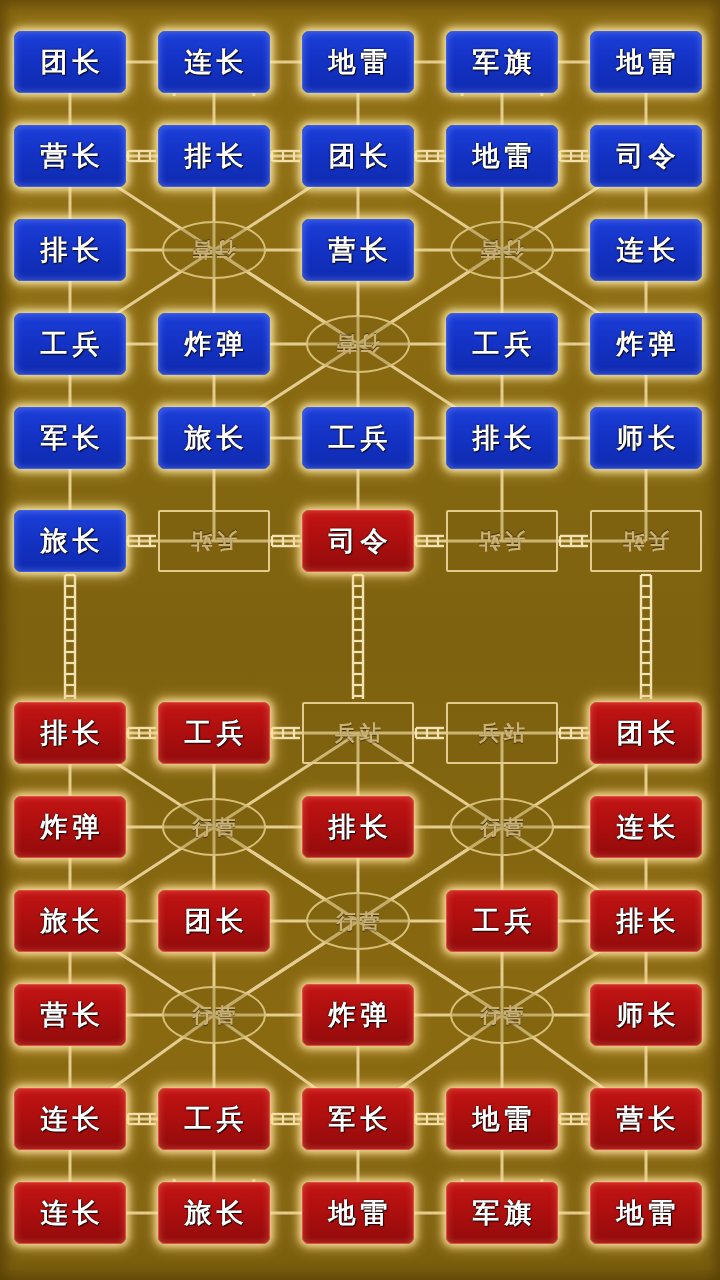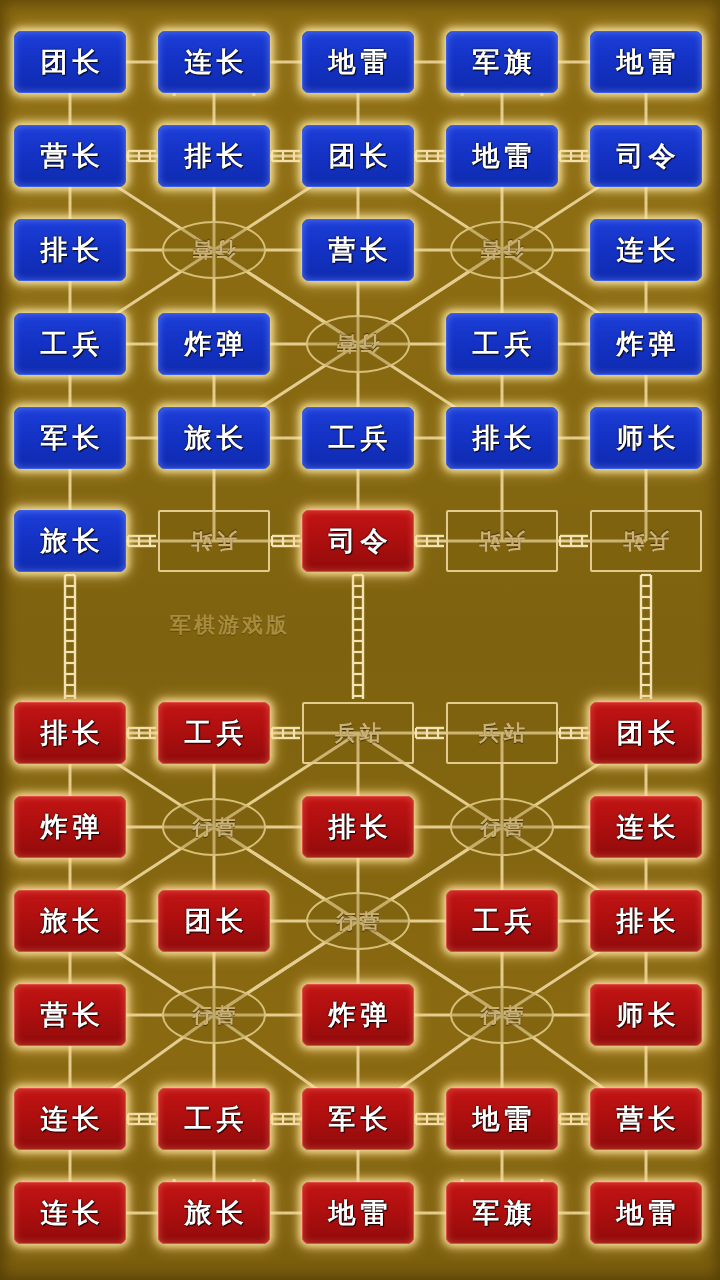--- a/index.html
+++ b/index.html
@@ -572,14 +572,13 @@
         <div class="piece red">地雷</div>
       </div>
       <div class="cell" style="left: 446px; top: 1182px; width: 112px; height: 62px;">
         <div class="piece red">军旗</div>
       </div>
       <div class="cell" style="left: 590px; top: 1182px; width: 112px; height: 62px;">
         <div class="piece red">地雷</div>
       </div>
     </div>
 
-  <div id="watermark">军棋游戏版</div>
 </div>
 
 </body></html>

